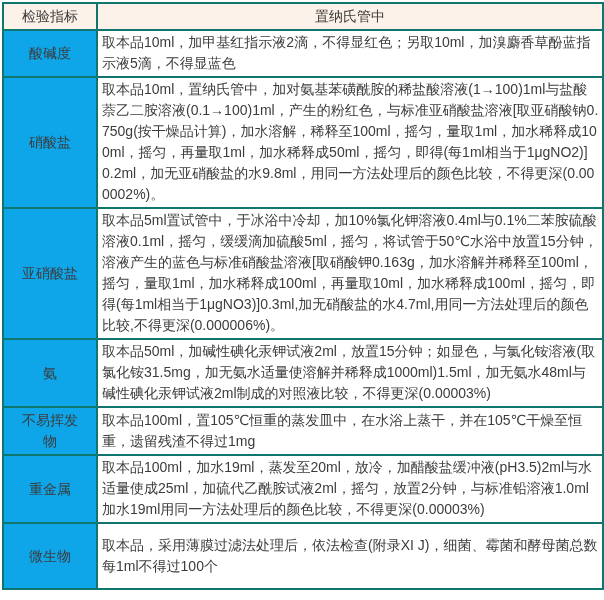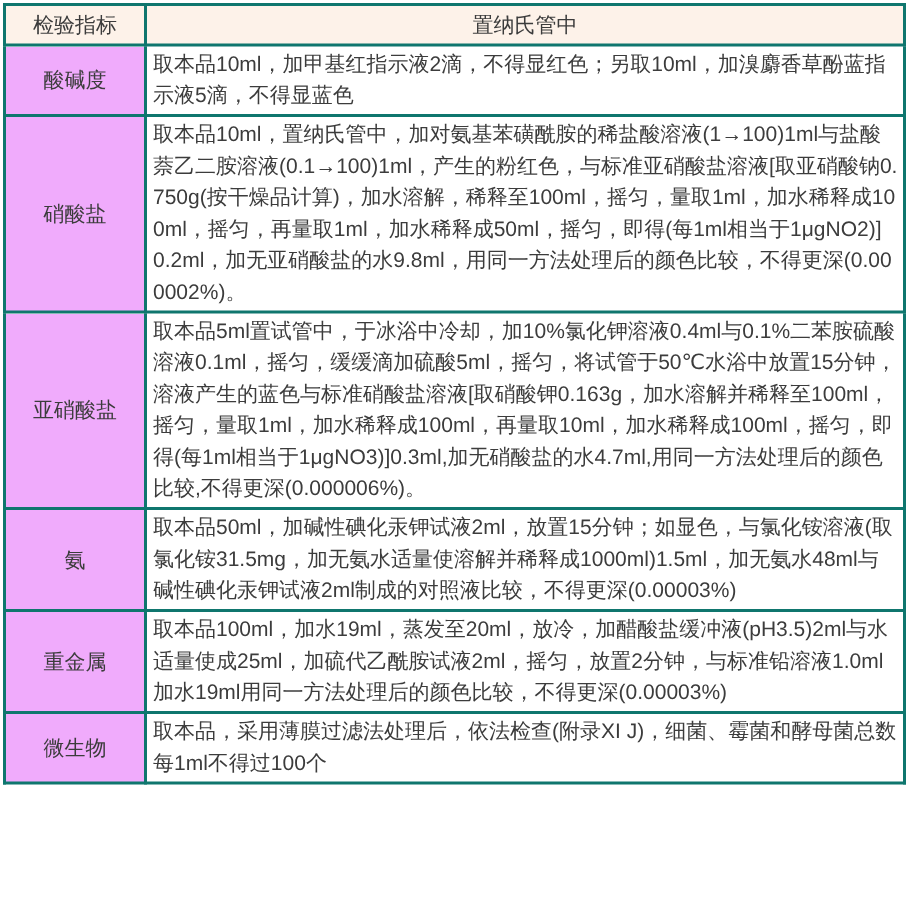--- a/index.html
+++ b/index.html
@@ -37,21 +37,21 @@
     font-weight: normal;
     text-align: center;
     vertical-align: middle;
     height: 26px;
     padding: 2px 3px;
   }
   td.indicator-cell {
     text-align: center;
     vertical-align: middle;
     padding: 2px 12px;
-    background: #f0abfc;
+    background: #0ea5e9;
   }
   td.method-cell {
     text-align: left;
     vertical-align: middle;
     padding: 1px 3px 2px 4px;
     background: #ffffff;
     word-break: break-all;
   }
   tbody tr:nth-child(1) td { height: 45px; }
   tbody tr:nth-child(2) td { height: 125px; }
@@ -88,20 +88,24 @@
       </tr>
       <tr>
         <td class="indicator-cell">亚硝酸盐</td>
         <td class="method-cell">取本品5ml置试管中，于冰浴中冷却，加10%氯化钾溶液0.4ml与0.1%二苯胺硫酸溶液0.1ml，摇匀，缓缓滴加硫酸5ml，摇匀，将试管于50℃水浴中放置15分钟，溶液产生的蓝色与标准硝酸盐溶液[取硝酸钾0.163g，加水溶解并稀释至100ml，摇匀，量取1ml，加水稀释成100ml，再量取10ml，加水稀释成100ml，摇匀，即得(每1ml相当于1μgNO3)]0.3ml,加无硝酸盐的水4.7ml,用同一方法处理后的颜色比较,不得更深(0.000006%)。</td>
       </tr>
       <tr>
         <td class="indicator-cell">氨</td>
         <td class="method-cell">取本品50ml，加碱性碘化汞钾试液2ml，放置15分钟；如显色，与氯化铵溶液(取氯化铵31.5mg，加无氨水适量使溶解并稀释成1000ml)1.5ml，加无氨水48ml与碱性碘化汞钾试液2ml制成的对照液比较，不得更深(0.00003%)</td>
       </tr>
       <tr>
+        <td class="indicator-cell">不易挥发物</td>
+        <td class="method-cell">取本品100ml，置105℃恒重的蒸发皿中，在水浴上蒸干，并在105℃干燥至恒重，遗留残渣不得过1mg</td>
+      </tr>
+      <tr>
         <td class="indicator-cell">重金属</td>
         <td class="method-cell">取本品100ml，加水19ml，蒸发至20ml，放冷，加醋酸盐缓冲液(pH3.5)2ml与水适量使成25ml，加硫代乙酰胺试液2ml，摇匀，放置2分钟，与标准铅溶液1.0ml加水19ml用同一方法处理后的颜色比较，不得更深(0.00003%)</td>
       </tr>
       <tr>
         <td class="indicator-cell">微生物</td>
         <td class="method-cell">取本品，采用薄膜过滤法处理后，依法检查(附录XI J)，细菌、霉菌和酵母菌总数每1ml不得过100个</td>
       </tr>
     </tbody>
   </table>
 </div>

